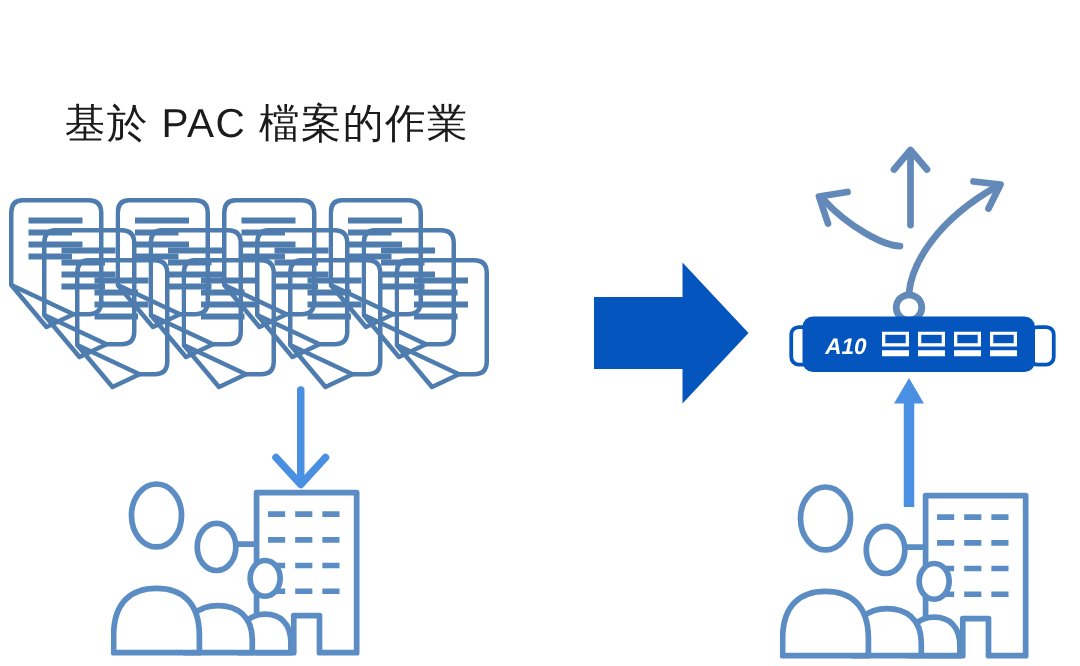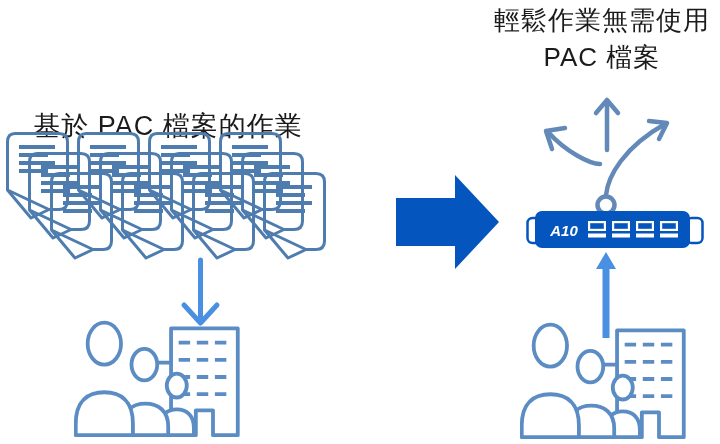--- a/index.html
+++ b/index.html
@@ -9,21 +9,21 @@
     --people-blue:#5b8dc4;
     --branch-blue:#6289b8;
     --text-color:#1b1b1b;
     --bg:#ffffff;
   }
   html,body{margin:0;padding:0;}
   body{font-family:"Liberation Sans",sans-serif;background:var(--bg);}
   .stage{position:relative;width:720px;height:444px;background:var(--bg);overflow:hidden;}
   .abs{position:absolute;}
   .title{color:var(--text-color);text-align:center;font-weight:400;}
-  .title-left{left:12px;top:64px;width:312px;font-size:27px;letter-spacing:1px;margin-top:44px;}
+  .title-left{left:22px;top:64px;width:312px;font-size:27px;letter-spacing:1px;}
   .title-right{left:486px;top:2px;width:232px;font-size:26px;line-height:37px;letter-spacing:1px;}
   svg{display:block;overflow:visible;}
   .docs-svg{color:var(--doc-blue);}
   .people-svg{color:var(--people-blue);}
   .branch-svg{color:var(--branch-blue);}
   .lt-arrow{color:var(--light-blue);}
   .dk{color:var(--dark-blue);}
   .defs{position:absolute;width:0;height:0;}
 </style>
 </head>
@@ -113,24 +113,20 @@
   </svg>
 
   <svg class="abs people-svg" style="left:72px;top:316px" width="180" height="122" viewBox="0 0 185 128">
     <use href="#sym-users"></use>
   </svg>
 
   <svg class="abs dk" style="left:390px;top:170px" width="112" height="104" viewBox="0 0 112 104">
     <polygon points="6,28 65,28 65,5 109,52 65,99 65,76 6,76" fill="currentColor"></polygon>
   </svg>
 
-  <div class="abs title title-right">
-    <div>輕鬆作業無需使用</div>
-    <div>PAC 檔案</div>
-  </div>
 
   <svg class="abs branch-svg" style="left:530px;top:88px" width="160" height="130" viewBox="0 0 160 130">
     <g fill="none" stroke="currentColor" stroke-width="4.5" stroke-linecap="round" stroke-linejoin="round">
       <line x1="77" y1="14" x2="77" y2="62"></line>
       <path d="M66,25 L77,12 L88,25"></path>
       <path d="M70,76 C60,76 36,64 18,44"></path>
       <path d="M22,61 L16,43 L35,40"></path>
       <path d="M76,107 C78,88 94,59 135,36"></path>
       <path d="M119,33 L137,35 L129,51"></path>
       <circle cx="76" cy="117" r="8.5" fill="#fff"></circle>

